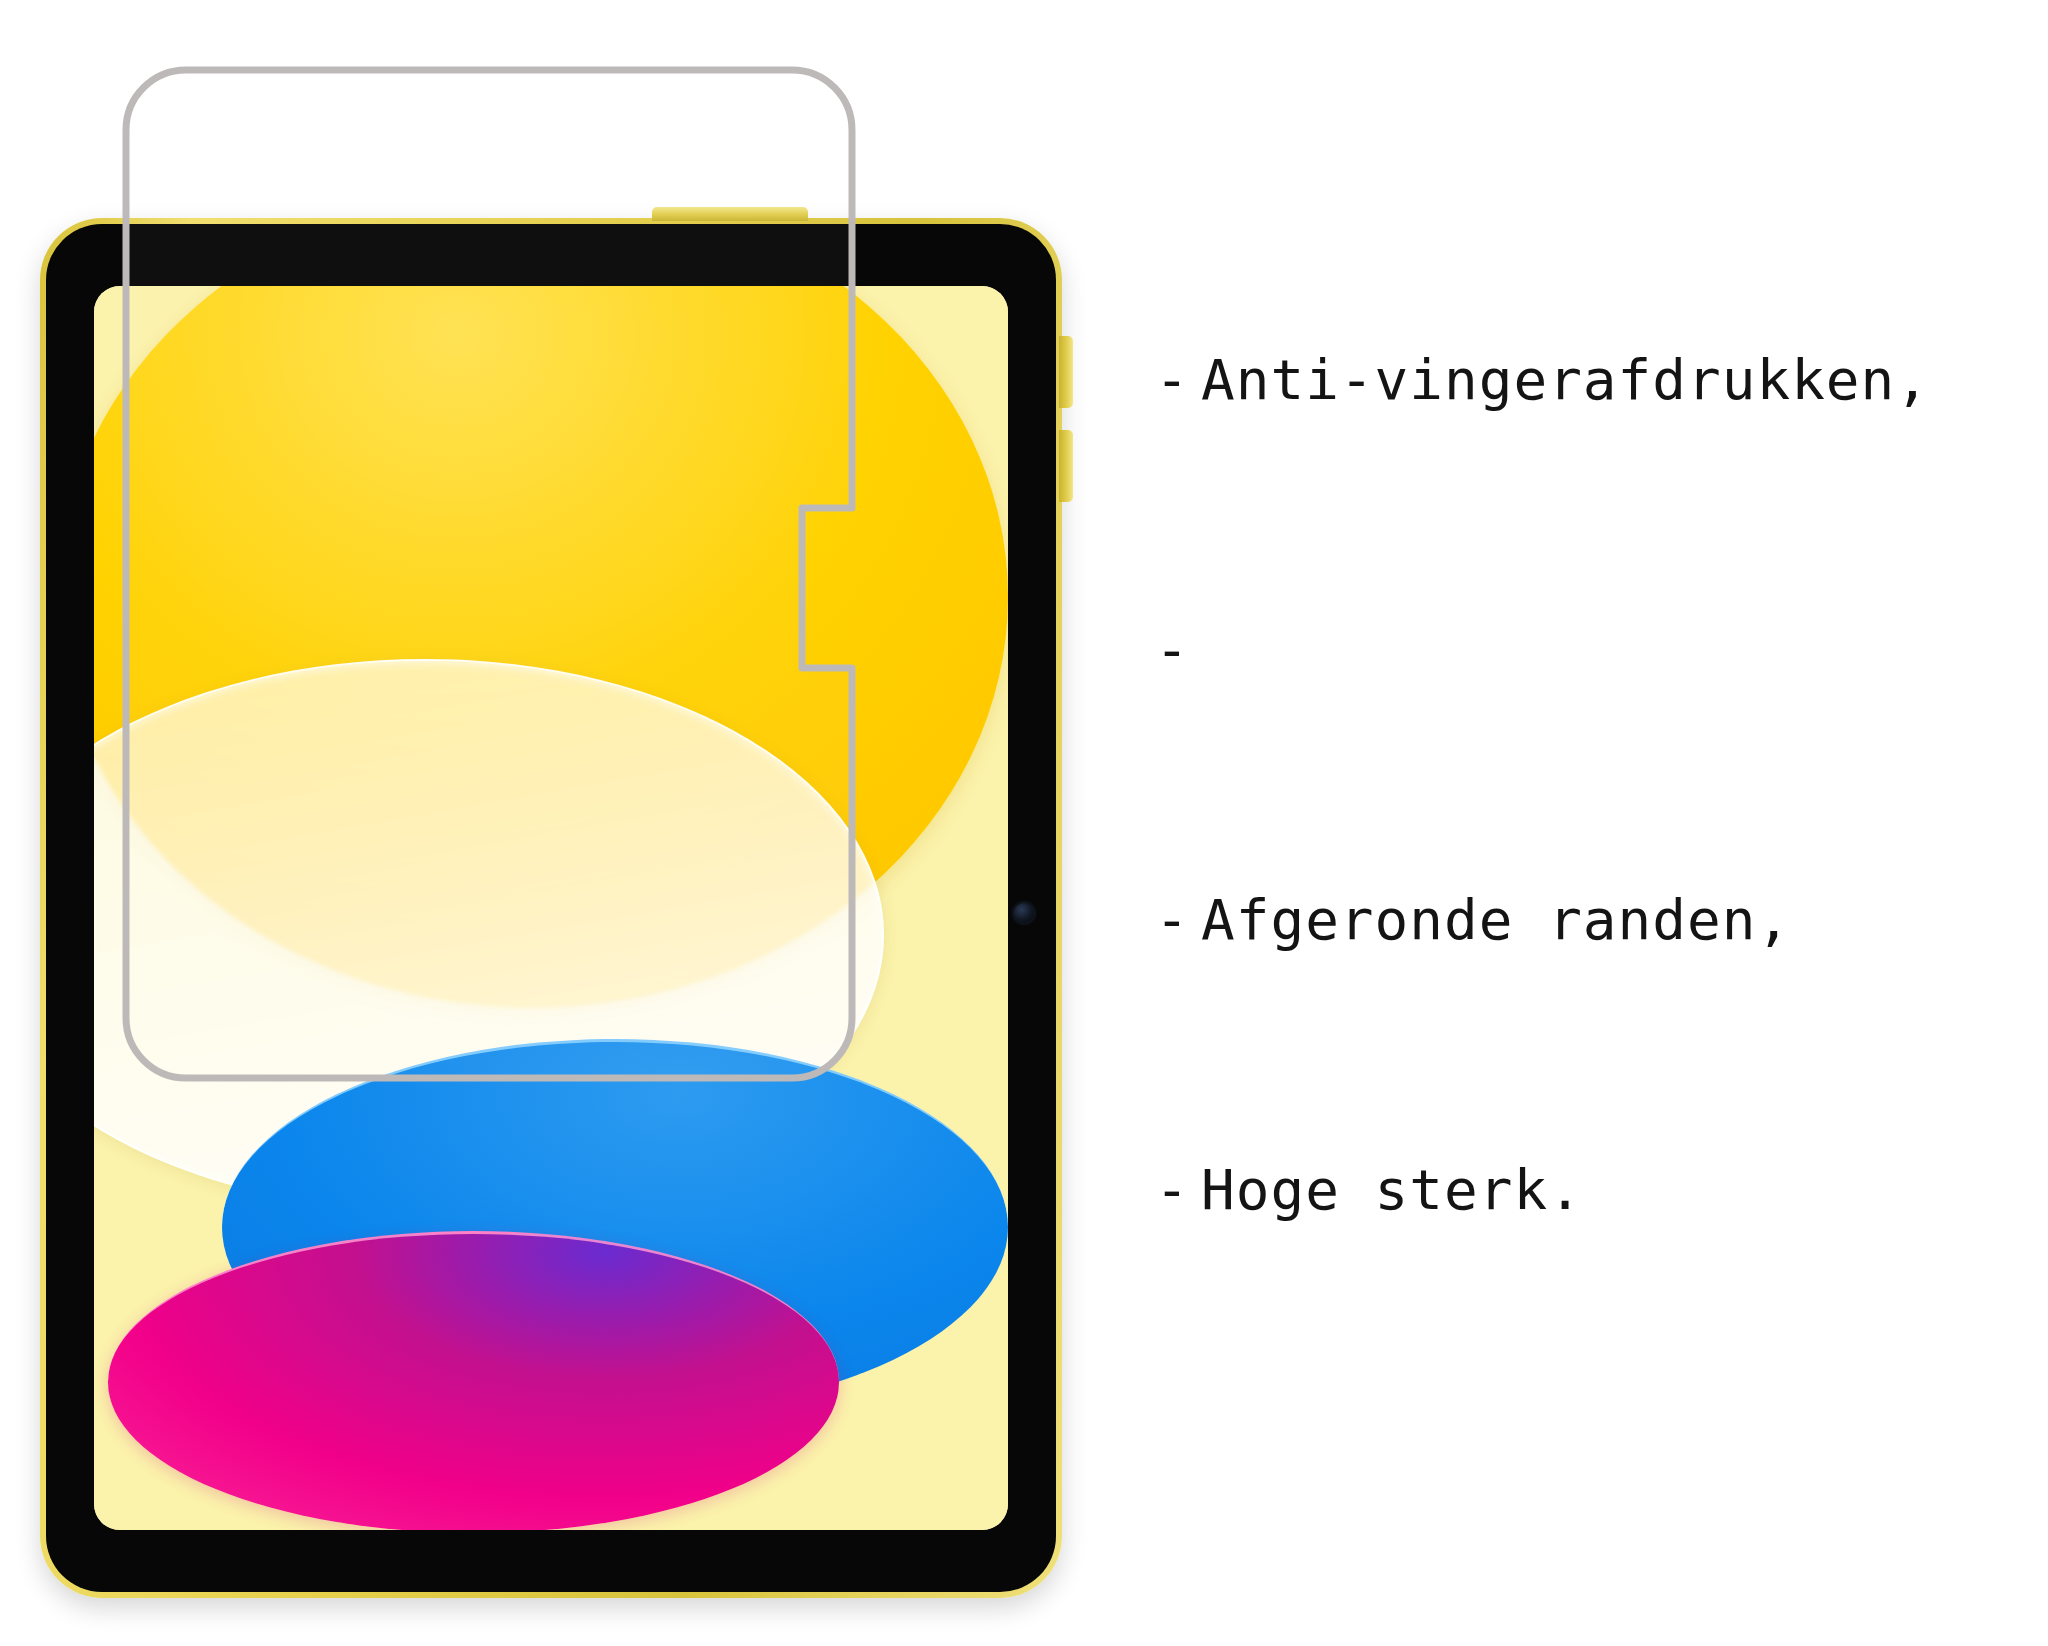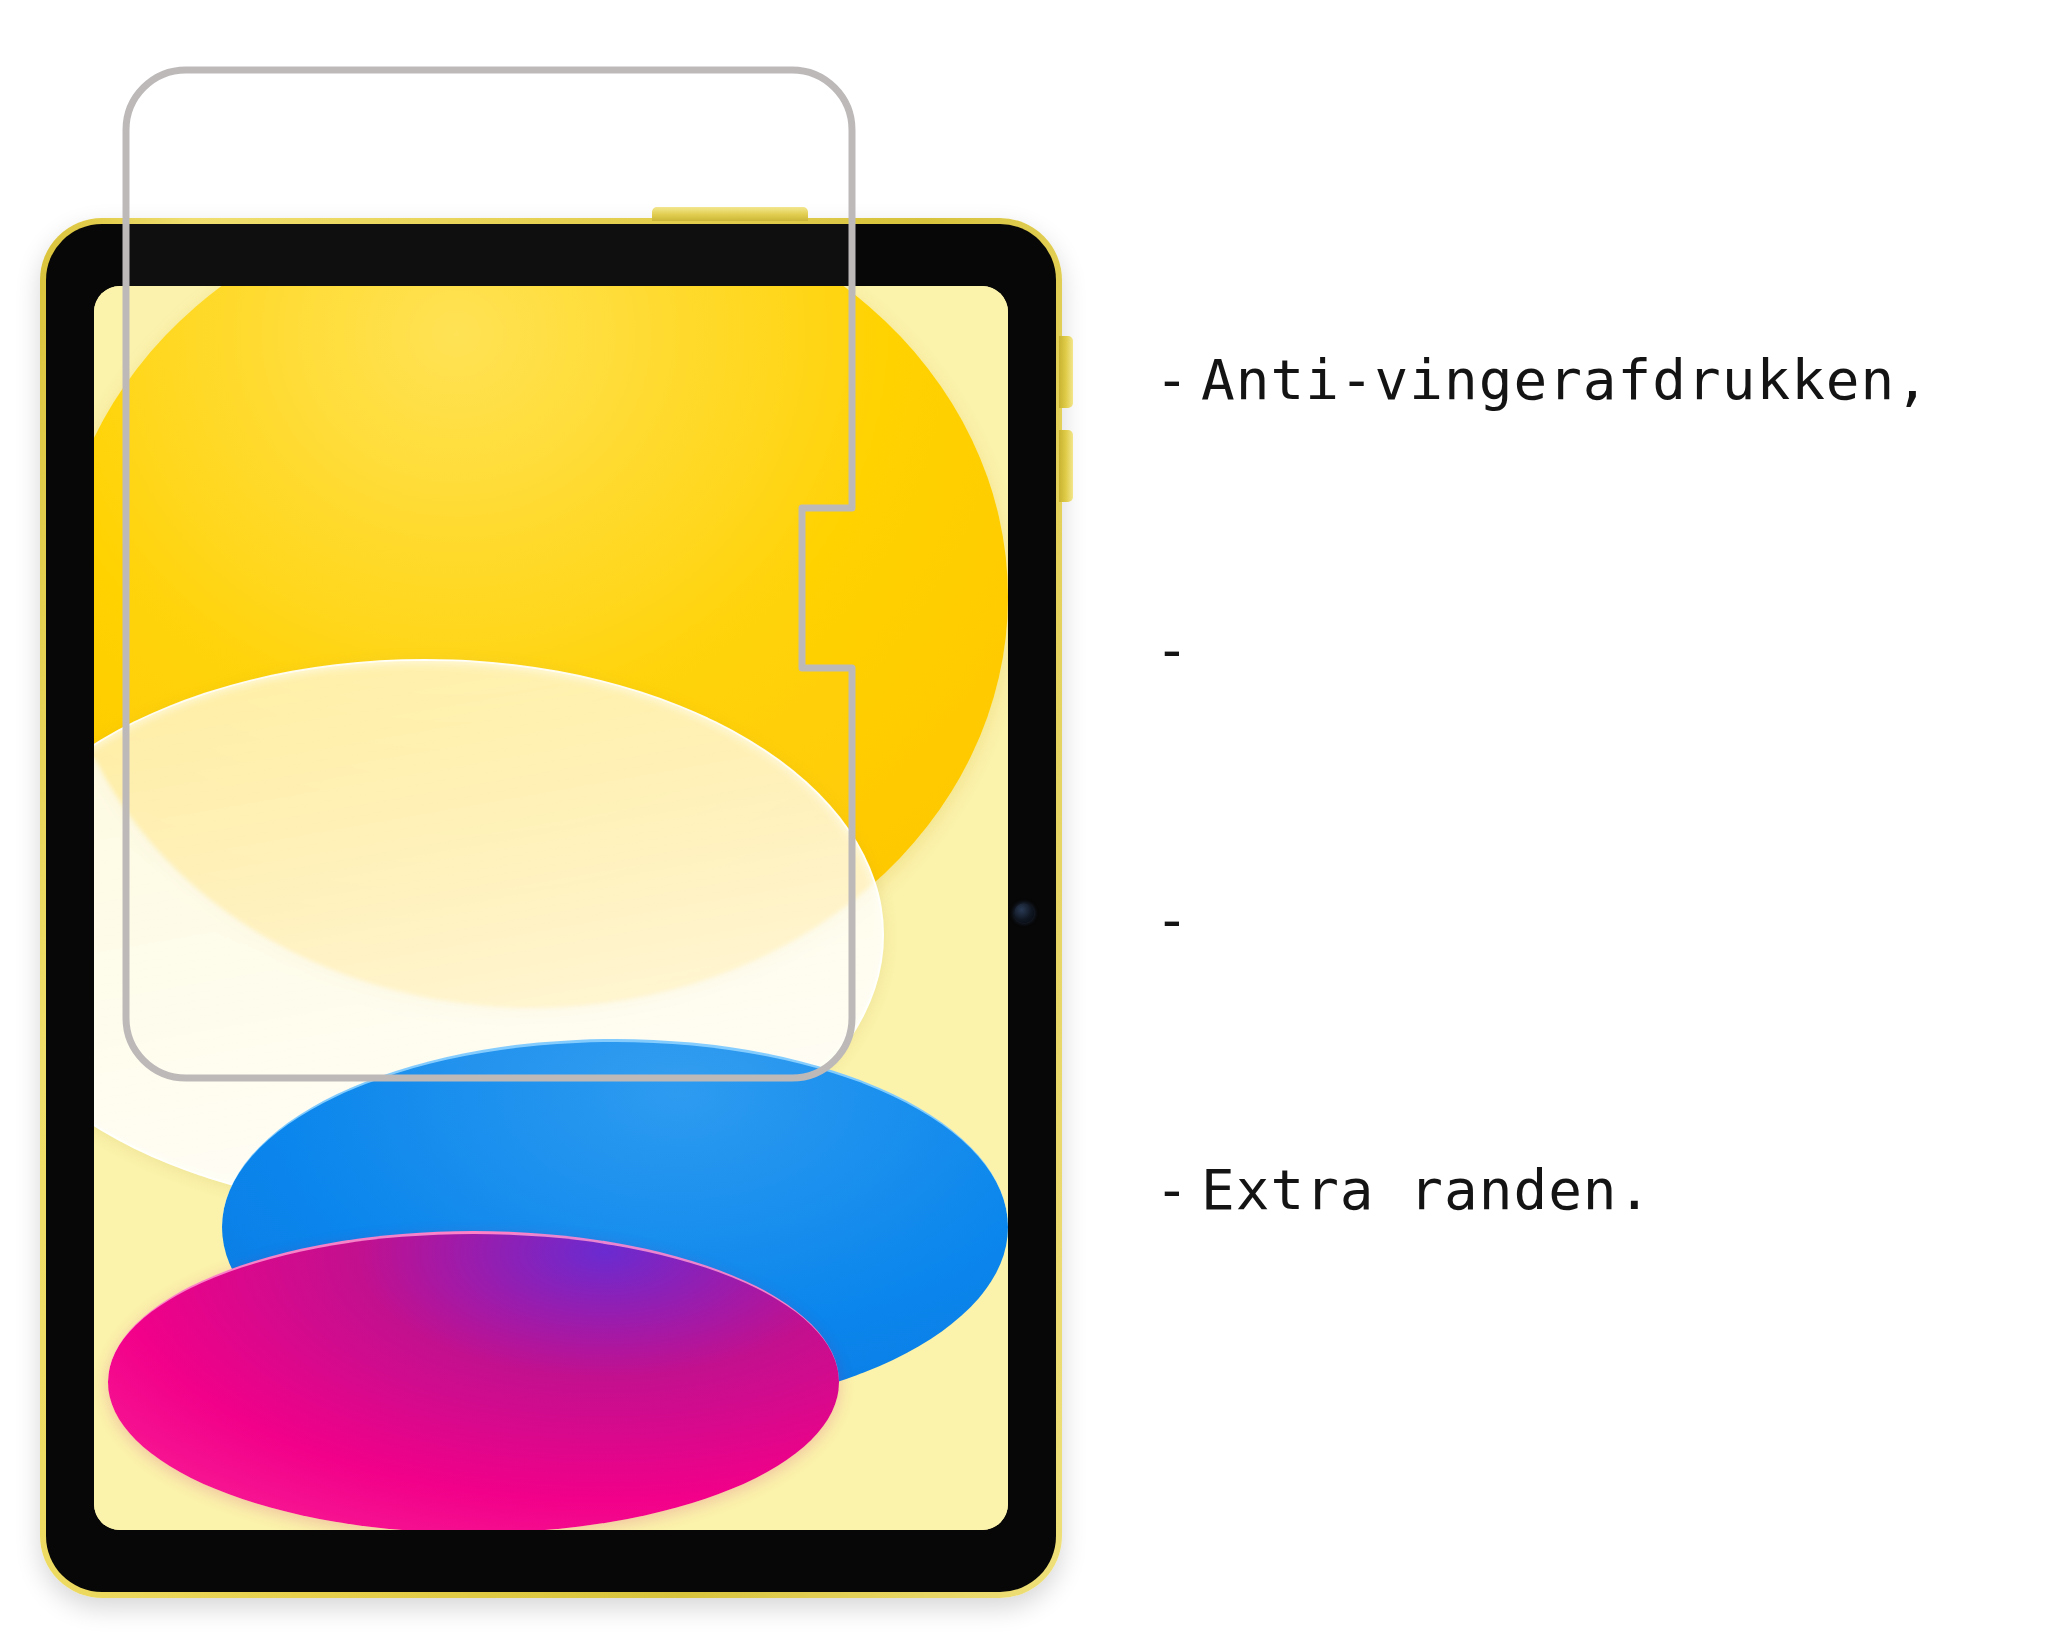--- a/index.html
+++ b/index.html
@@ -193,22 +193,23 @@
       <span class="bullet-dash">-</span>
       <span>Anti-vingerafdrukken,</span>
     </div>
 
     <div class="feature-row">
       <span class="bullet-dash">-</span>
     </div>
 
     <div class="feature-row">
       <span class="bullet-dash">-</span>
-    </div>
-
-    <div class="feature-row">
-      <span class="bullet-dash">-</span>
-      <span>Extra randen.</span>
+      <span>Afgeronde randen,</span>
+    </div>
+
+    <div class="feature-row">
+      <span class="bullet-dash">-</span>
+      <span>Hoge sterk.</span>
     </div>
 
   </div>
 
 </div>
 
 </body></html>

